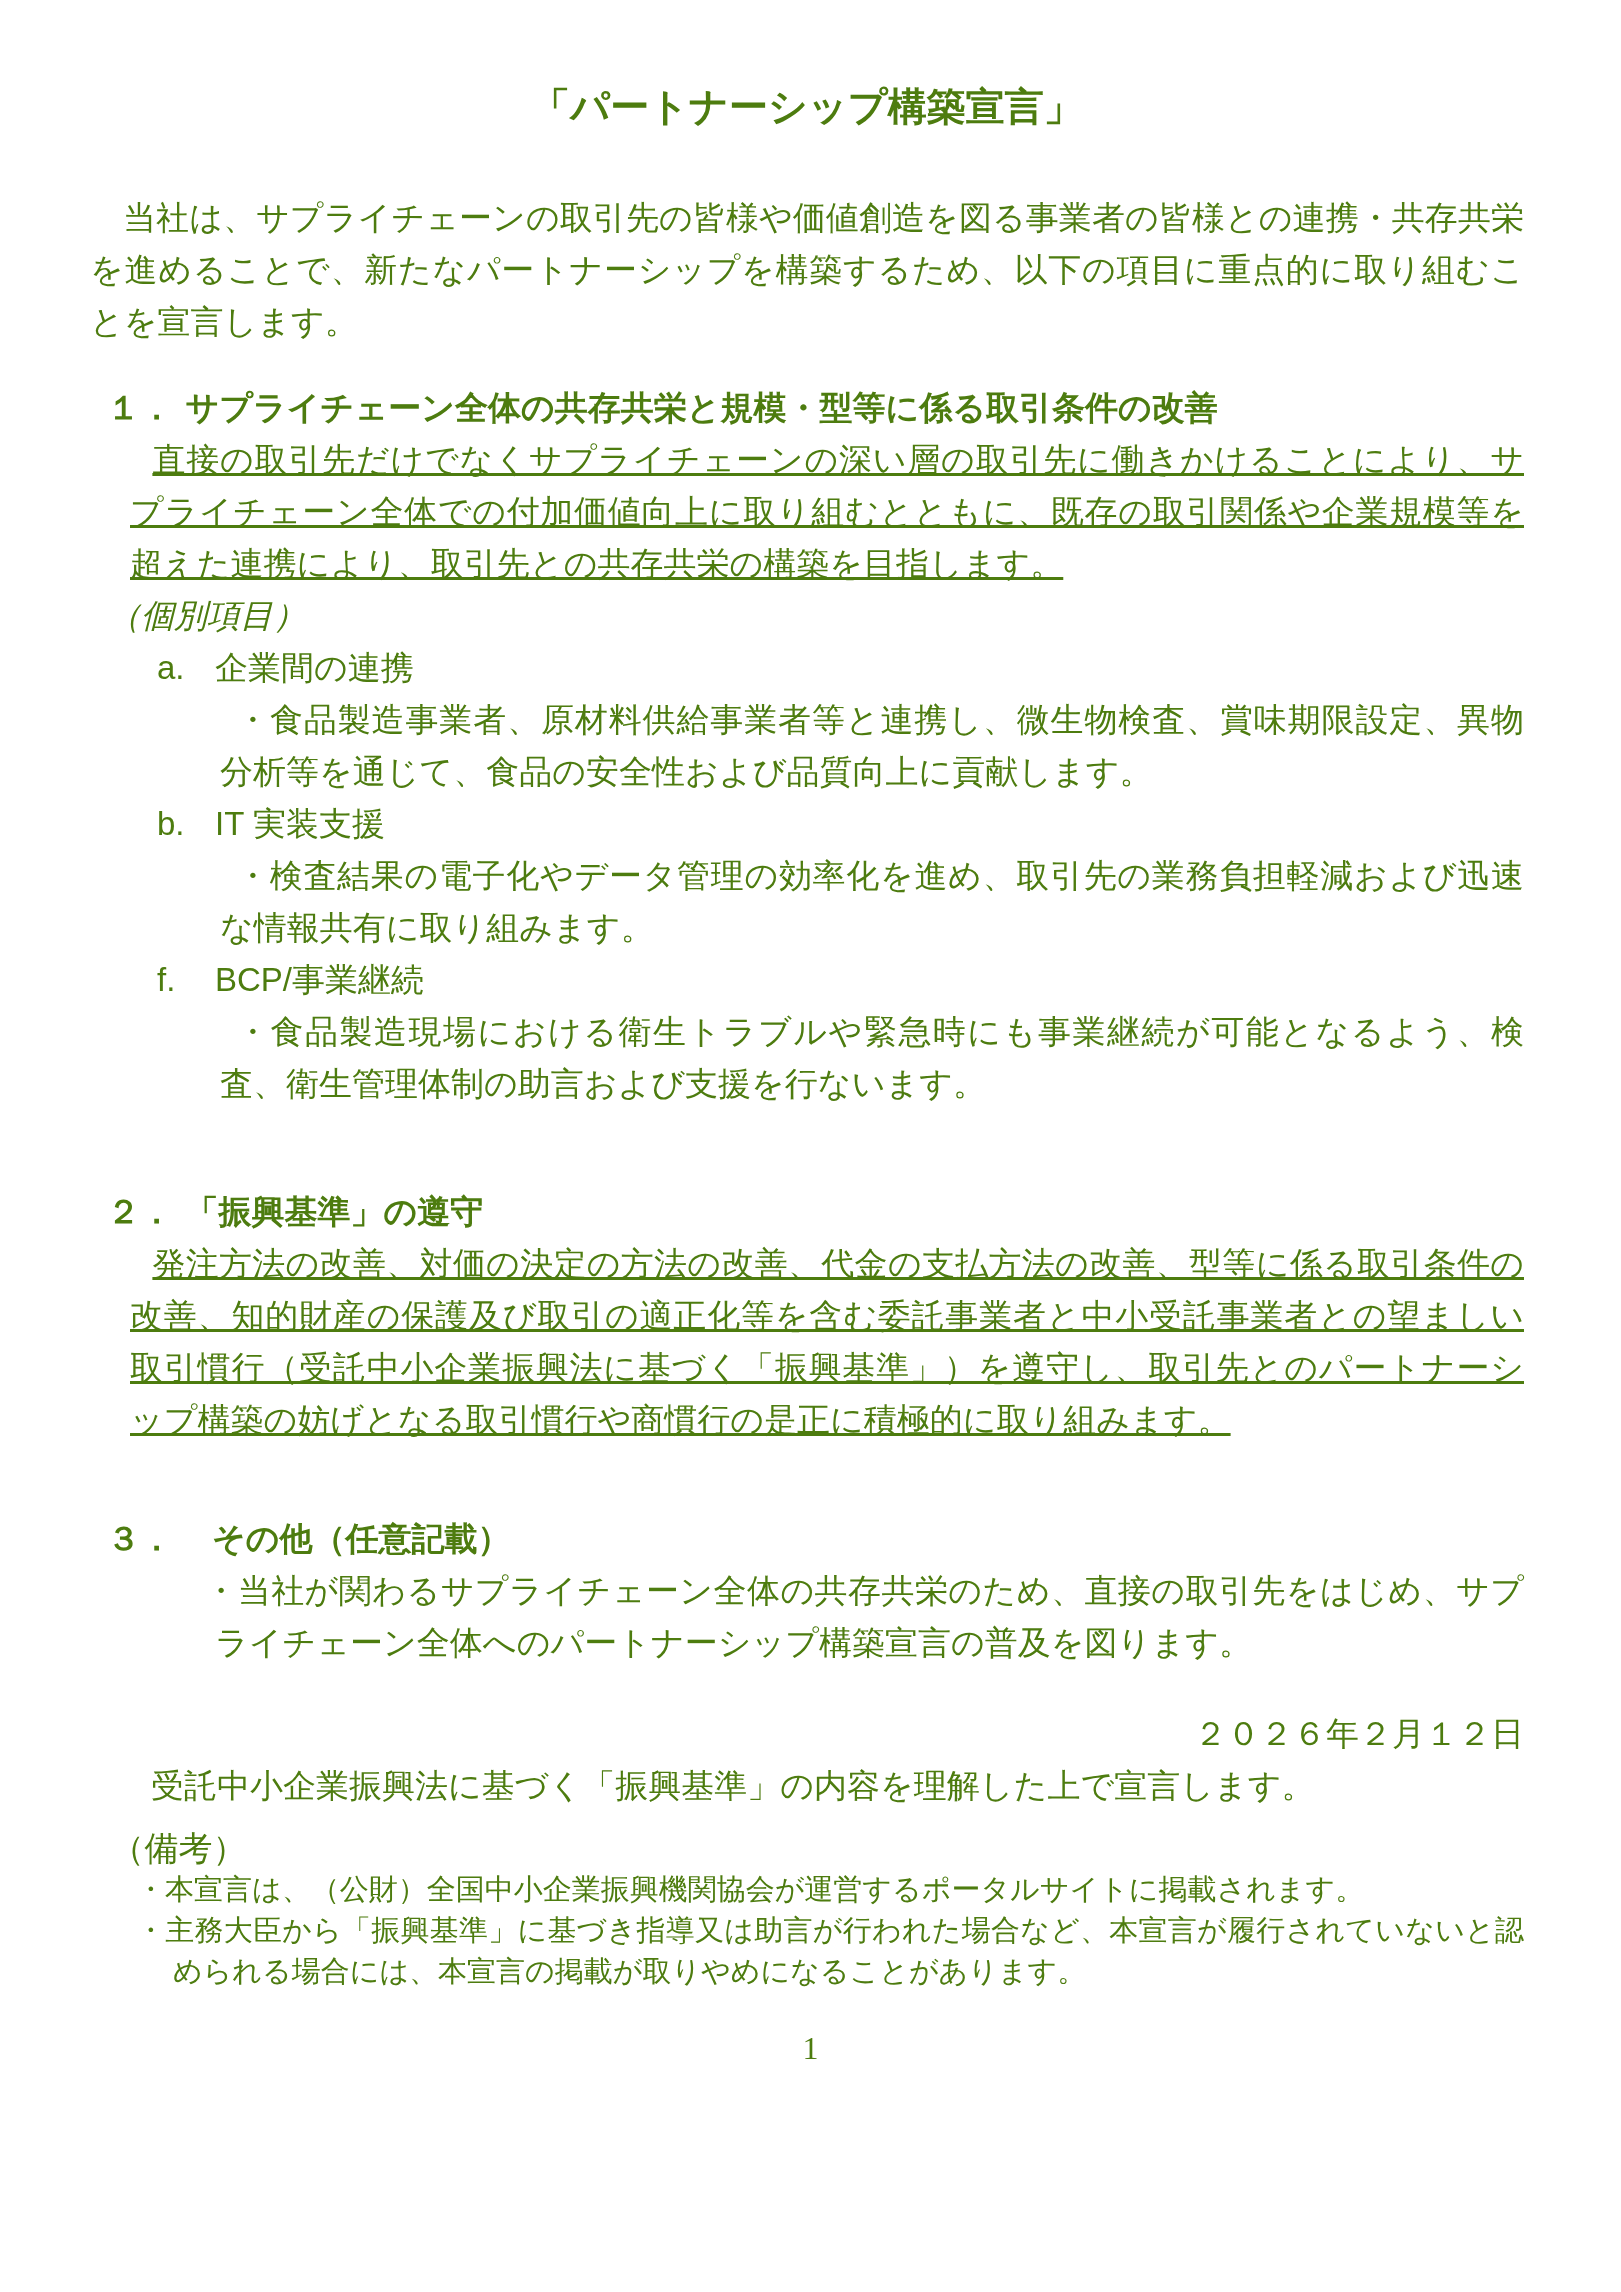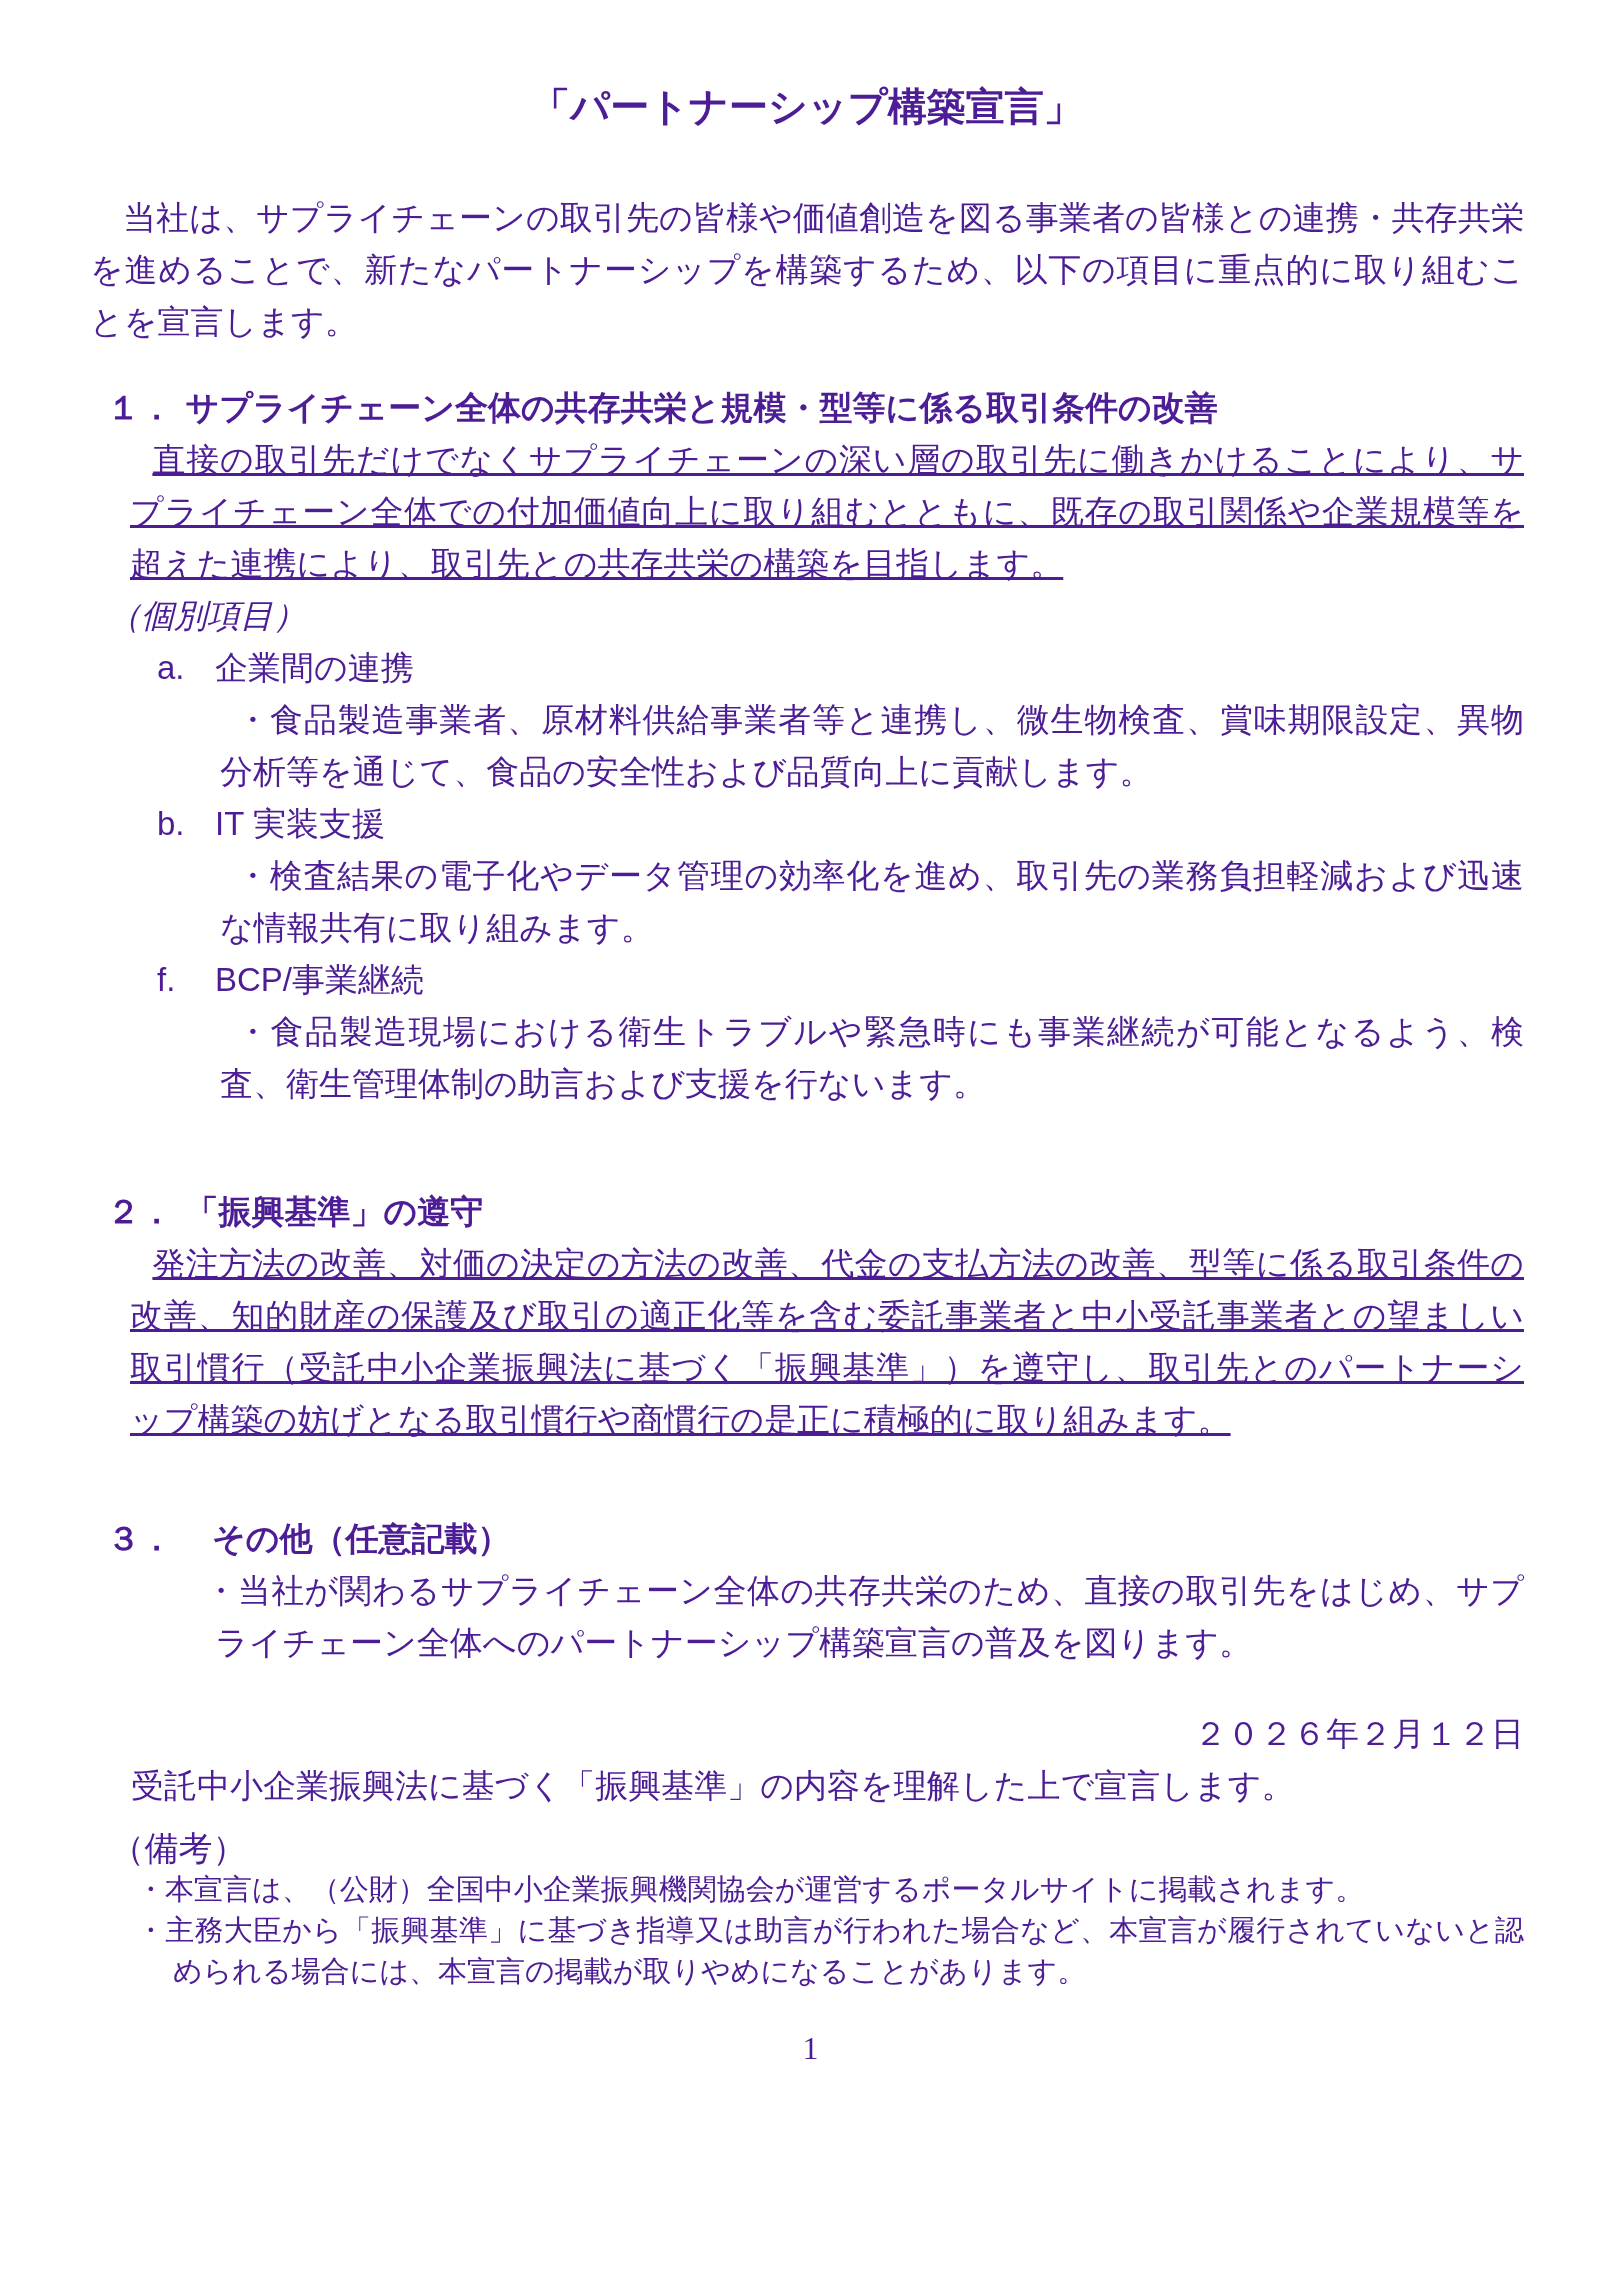--- a/index.html
+++ b/index.html
@@ -7,21 +7,21 @@
     padding: 0;
     background: #ffffff;
   }
   .page {
     position: relative;
     width: 1621px;
     height: 2111px;
     box-sizing: border-box;
     padding: 79px 97px 0 90px;
     background: #ffffff;
-    color: #4c1d95;
+    color: #4d7c0f;
     font-family: "Liberation Sans", "DejaVu Sans", sans-serif;
     font-size: 33px;
     line-height: 52px;
     overflow: hidden;
   }
   p { margin: 0; }
   .title {
     font-size: 39px;
     font-weight: bold;
     text-align: center;
@@ -59,21 +59,21 @@
   }
   .sec3-bullet {
     margin-left: 125px;
     text-indent: -10.7px;
     text-align: justify;
   }
   .date-line {
     margin-top: 39px;
     text-align: right;
   }
-  .declaration { margin-left: 41px; }
+  .declaration { margin-left: 61px; }
   .signature {
     display: flex;
     margin: 32px 0 0 203px;
     gap: 130px;
   }
   .sig-company { width: 363px; }
   .sig-rep { width: 471px; }
   .sig-value {
     border-bottom: 3.6px solid #000;
     padding-bottom: 7.2px;

